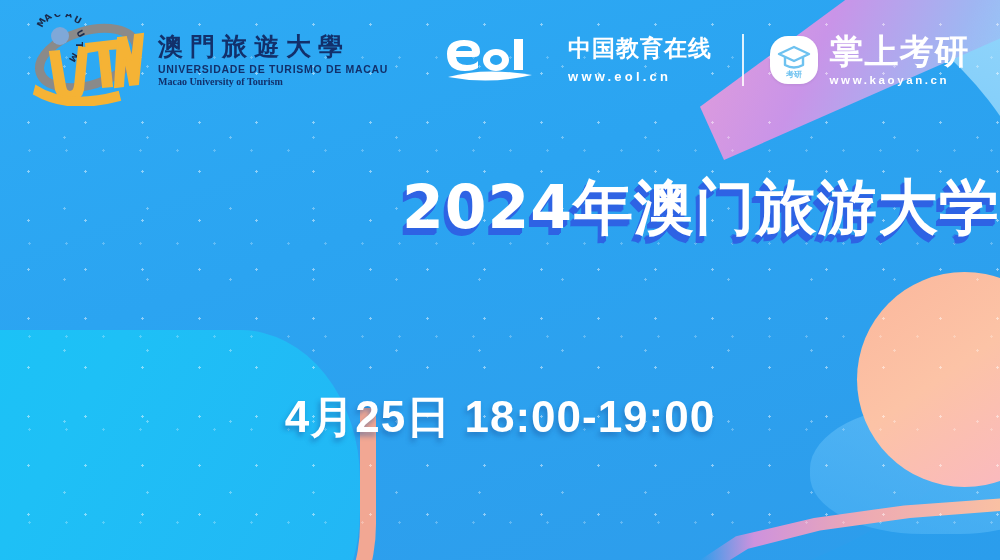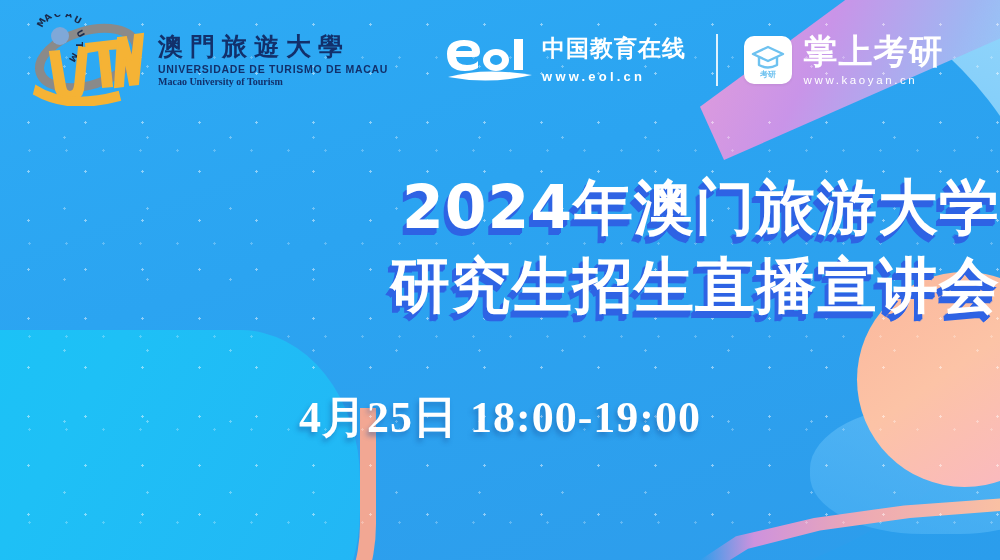--- a/index.html
+++ b/index.html
@@ -123,21 +123,21 @@
   .utm-pt {
     color: #12306B; font-size: 10.5px; font-weight: 700;
     letter-spacing: .7px; white-space: nowrap; margin-top: 4px;
   }
   .utm-en {
     color: #12306B; font-size: 10px; font-weight: 700;
     font-family: "Liberation Serif", serif; white-space: nowrap; 
   }
 
   .eol-group {
-    display: flex; align-items: center; gap: 6px;
+    display: flex; align-items: center; gap: 32px;
     margin-left: 56px;
   }
   .eol-mark { position: relative; width: 92px; height: 46px; }
   .eol-texts { line-height: 1.05; }
   .eol-cn {
     color: #ffffff; font-size: 23px; font-weight: 700; letter-spacing: 1px;
     font-family: "DejaVu Sans", "Liberation Sans", sans-serif; white-space: nowrap;
   }
   .eol-url {
     color: #ffffff; font-size: 13px; font-weight: 700; letter-spacing: 3.2px;
@@ -145,32 +145,32 @@
   }
 
   .divider {
     width: 1.5px; height: 52px;
     background: rgba(255,255,255,.85);
     margin: 0 26px 0 30px;
   }
 
   .ky-group { display: flex; align-items: center; gap: 12px; }
   .ky-icon {
-    width: 48px; height: 48px; border-radius: 10px;
+    width: 48px; height: 48px; border-radius: 18px;
     background: #ffffff; position: relative;
     display: flex; align-items: center; justify-content: center;
     box-shadow: 0 1px 3px rgba(0,0,0,.08);
   }
   .ky-texts { line-height: 1.05; }
   .ky-cn {
     color: #ffffff; font-size: 34px; font-weight: 700; letter-spacing: 1px;
     font-family: "DejaVu Sans", "Liberation Sans", sans-serif; white-space: nowrap;
   }
   .ky-url {
-    color: #ffffff; font-size: 11.5px; font-weight: 400; letter-spacing: 2.6px;
+    color: #ffffff; font-size: 11.5px; font-weight: 700; letter-spacing: 2.6px;
     margin-top: 4px; white-space: nowrap;
   }
 
   
   .headline {
     position: absolute;
     top: 168px; left: 0; right: 0;
     text-align: right;
     z-index: 5;
   }
@@ -191,21 +191,21 @@
   
   .datetime {
     position: absolute;
     top: 388px; left: 0; right: 0;
     text-align: center;
     z-index: 5;
     color: #ffffff;
     font-size: 44px;
     font-weight: 700;
     letter-spacing: 1px;
-    font-family: Liberation Serif, serif;
+    font-family: Liberation Sans, sans-serif;
     text-shadow: -2px 4px 5px rgba(26,86,160,.45);
     white-space: nowrap;
   }
 </style>
 </head>
 <body>
 
 <div id="banner">
 
   <div class="bg-layer">
@@ -281,18 +281,17 @@
       </div>
       <div class="ky-texts">
         <div class="ky-cn">掌上考研</div>
         <div class="ky-url">www.kaoyan.cn</div>
       </div>
     </div>
   </div>
 
   <div class="headline">
     <div class="headline-line">2024年澳门旅游大学</div>
-    <div class="headline-line">研究生招生直播宣讲会</div>
   </div>
 
   <div class="datetime">4月25日 18:00-19:00</div>
 
 </div>
 
 </body></html>

